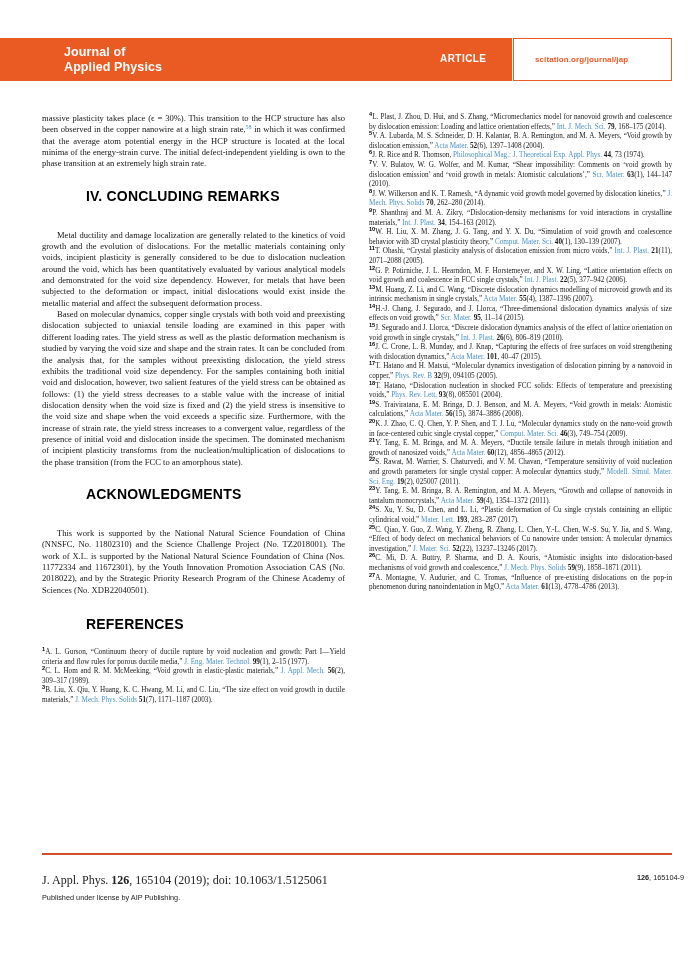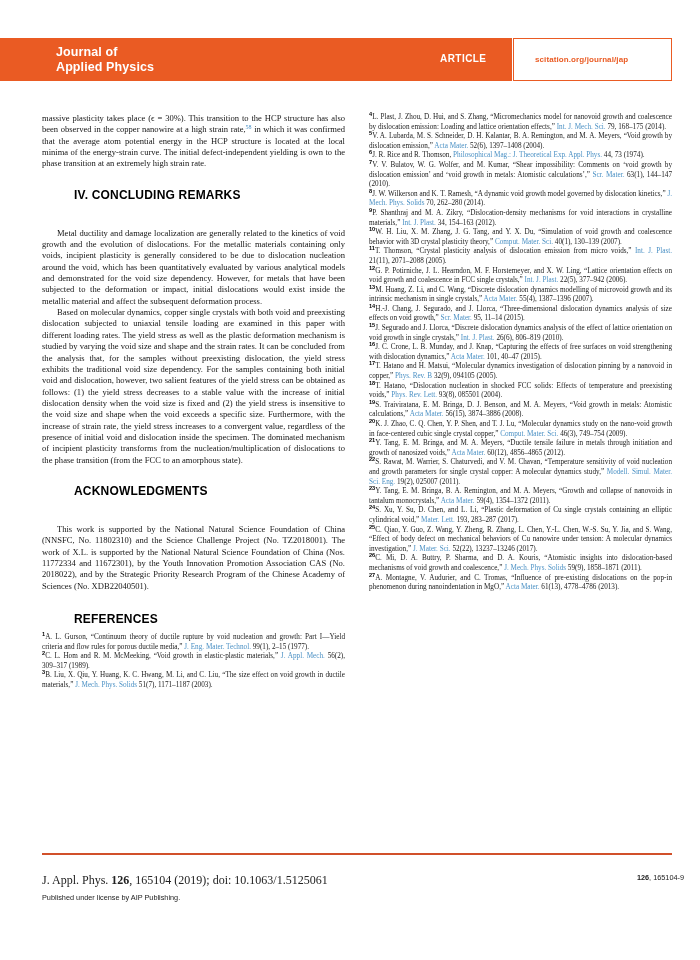--- a/index.html
+++ b/index.html
@@ -27,21 +27,21 @@
   .masthead-bar {
     position: absolute;
     left: 0;
     top: 0;
     width: 512px;
     height: 43px;
     background: #EA5B23;
   }
   .journal-title {
     position: absolute;
-    left: 56px;
+    left: 64px;
     top: 7px;
     color: #ffffff;
     font-family: "Liberation Sans", sans-serif;
     font-weight: bold;
     font-size: 12.5px;
     line-height: 14.5px;
     letter-spacing: 0.1px;
   }
   .journal-title span { display: block; }
   .article-label {
@@ -90,24 +90,24 @@
     margin: 0;
     font-size: 8.55px;
     line-height: 11.35px;
     color: #141414;
     text-align: justify;
     hyphens: auto;
   }
   .body-p.indent { text-indent: 15px; }
 
   .sec-head {
-    margin: 4px;
-    font-family: "Liberation Sans", sans-serif;
-    font-weight: bold;
-    font-size: 12px;
+    margin: 16px;
+    font-family: "Liberation Sans", sans-serif;
+    font-weight: bold;
+    font-size: 14px;
     color: #000000;
     letter-spacing: 0.2px;
     text-align: left;
     padding-left: 28px;
   }
   .sp-sec-before { margin-top: 18px; }
   .sp-sec-after  { margin-top: 26px; }
   .sp-refs-before { margin-top: 20px; }
   .sp-refs-after { margin-top: 7px; }
 
@@ -129,21 +129,21 @@
     hyphens: auto;
   }
   .ref .num {
     font-family: "Liberation Sans", sans-serif;
     font-weight: bold;
     font-size: 5.6px;
     vertical-align: 2.8px;
     line-height: 0;
     color: #000;
   }
-  .ref b { font-weight: normal; }
+  .ref b { font-weight: bold; }
 
   
   .footer-rule {
     position: absolute;
     left: 42px;
     top: 853px;
     width: 630px;
     height: 2px;
     background: #D1502A;
   }
@@ -217,21 +217,21 @@
 
   <div class="col col-right">
     <div>
         <p class="ref"><span class="num">4</span><span>L. Plast, J. Zhou, D. Hui, and S. Zhang, “Micromechanics model for nanovoid growth and coalescence by dislocation emission: Loading and lattice orientation effects,” </span><span class="lnk">Int. J. Mech. Sci.</span><span> </span><b>79</b><span>, 168–175 (2014).</span></p>
         <p class="ref"><span class="num">5</span><span>V. A. Lubarda, M. S. Schneider, D. H. Kalantar, B. A. Remington, and M. A. Meyers, “Void growth by dislocation emission,” </span><span class="lnk">Acta Mater.</span><span> </span><b>52</b><span>(6), 1397–1408 (2004).</span></p>
         <p class="ref"><span class="num">6</span><span>J. R. Rice and R. Thomson, </span><span class="lnk">Philosophical Mag.: J. Theoretical Exp. Appl. Phys.</span><span> </span><b>44</b><span>, 73 (1974).</span></p>
         <p class="ref"><span class="num">7</span><span>V. V. Bulatov, W. G. Wolfer, and M. Kumar, “Shear impossibility: Comments on ‘void growth by dislocation emission’ and ‘void growth in metals: Atomistic calculations’,” </span><span class="lnk">Scr. Mater.</span><span> </span><b>63</b><span>(1), 144–147 (2010).</span></p>
         <p class="ref"><span class="num">8</span><span>J. W. Wilkerson and K. T. Ramesh, “A dynamic void growth model governed by dislocation kinetics,” </span><span class="lnk">J. Mech. Phys. Solids</span><span> </span><b>70</b><span>, 262–280 (2014).</span></p>
         <p class="ref"><span class="num">9</span><span>P. Shanthraj and M. A. Zikry, “Dislocation-density mechanisms for void interactions in crystalline materials,” </span><span class="lnk">Int. J. Plast.</span><span> </span><b>34</b><span>, 154–163 (2012).</span></p>
         <p class="ref"><span class="num">10</span><span>W. H. Liu, X. M. Zhang, J. G. Tang, and Y. X. Du, “Simulation of void growth and coalescence behavior with 3D crystal plasticity theory,” </span><span class="lnk">Comput. Mater. Sci.</span><span> </span><b>40</b><span>(1), 130–139 (2007).</span></p>
-        <p class="ref"><span class="num">11</span><span>T. Thomson, “Crystal plasticity analysis of dislocation emission from micro voids,” </span><span class="lnk">Int. J. Plast.</span><span> </span><b>21</b><span>(11), 2071–2088 (2005).</span></p>
+        <p class="ref"><span class="num">11</span><span>T. Ohashi, “Crystal plasticity analysis of dislocation emission from micro voids,” </span><span class="lnk">Int. J. Plast.</span><span> </span><b>21</b><span>(11), 2071–2088 (2005).</span></p>
         <p class="ref"><span class="num">12</span><span>G. P. Potirniche, J. L. Hearndon, M. F. Horstemeyer, and X. W. Ling, “Lattice orientation effects on void growth and coalescence in FCC single crystals,” </span><span class="lnk">Int. J. Plast.</span><span> </span><b>22</b><span>(5), 377–942 (2006).</span></p>
         <p class="ref"><span class="num">13</span><span>M. Huang, Z. Li, and C. Wang, “Discrete dislocation dynamics modelling of microvoid growth and its intrinsic mechanism in single crystals,” </span><span class="lnk">Acta Mater.</span><span> </span><b>55</b><span>(4), 1387–1396 (2007).</span></p>
         <p class="ref"><span class="num">14</span><span>H.-J. Chang, J. Segurado, and J. Llorca, “Three-dimensional dislocation dynamics analysis of size effects on void growth,” </span><span class="lnk">Scr. Mater.</span><span> </span><b>95</b><span>, 11–14 (2015).</span></p>
         <p class="ref"><span class="num">15</span><span>J. Segurado and J. Llorca, “Discrete dislocation dynamics analysis of the effect of lattice orientation on void growth in single crystals,” </span><span class="lnk">Int. J. Plast.</span><span> </span><b>26</b><span>(6), 806–819 (2010).</span></p>
         <p class="ref"><span class="num">16</span><span>J. C. Crone, L. B. Munday, and J. Knap, “Capturing the effects of free surfaces on void strengthening with dislocation dynamics,” </span><span class="lnk">Acta Mater.</span><span> </span><b>101</b><span>, 40–47 (2015).</span></p>
         <p class="ref"><span class="num">17</span><span>T. Hatano and H. Matsui, “Molecular dynamics investigation of dislocation pinning by a nanovoid in copper,” </span><span class="lnk">Phys. Rev. B</span><span> </span><b>32</b><span>(9), 094105 (2005).</span></p>
         <p class="ref"><span class="num">18</span><span>T. Hatano, “Dislocation nucleation in shocked FCC solids: Effects of temperature and preexisting voids,” </span><span class="lnk">Phys. Rev. Lett.</span><span> </span><b>93</b><span>(8), 085501 (2004).</span></p>
         <p class="ref"><span class="num">19</span><span>S. Traiviratana, E. M. Bringa, D. J. Benson, and M. A. Meyers, “Void growth in metals: Atomistic calculations,” </span><span class="lnk">Acta Mater.</span><span> </span><b>56</b><span>(15), 3874–3886 (2008).</span></p>
         <p class="ref"><span class="num">20</span><span>K. J. Zhao, C. Q. Chen, Y. P. Shen, and T. J. Lu, “Molecular dynamics study on the nano-void growth in face-centered cubic single crystal copper,” </span><span class="lnk">Comput. Mater. Sci.</span><span> </span><b>46</b><span>(3), 749–754 (2009).</span></p>
         <p class="ref"><span class="num">21</span><span>Y. Tang, E. M. Bringa, and M. A. Meyers, “Ductile tensile failure in metals through initiation and growth of nanosized voids,” </span><span class="lnk">Acta Mater.</span><span> </span><b>60</b><span>(12), 4856–4865 (2012).</span></p>

